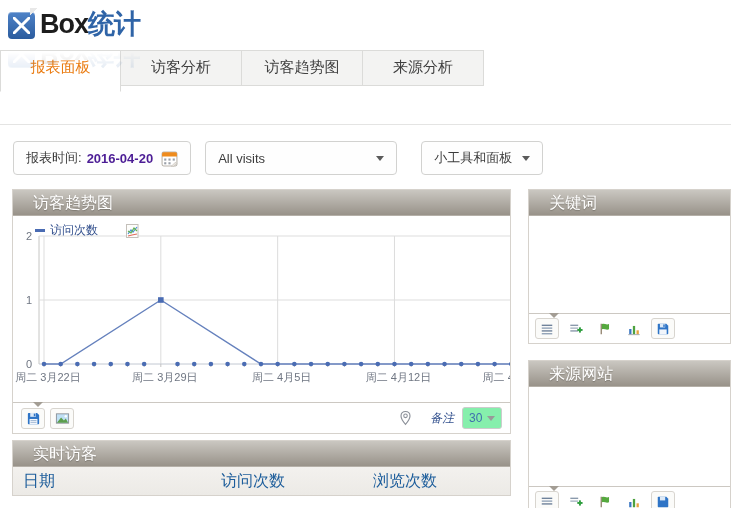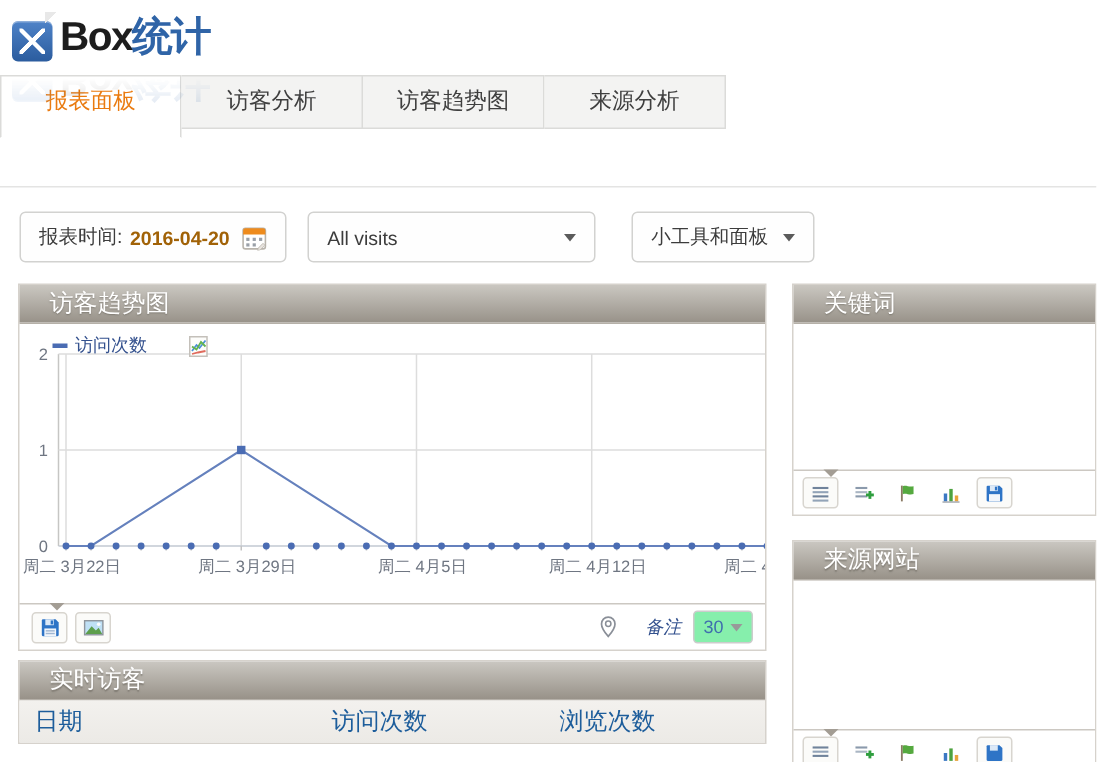--- a/index.html
+++ b/index.html
@@ -1,21 +1,21 @@
 <!DOCTYPE html>
 <html><head>
 <meta charset="utf-8">
 <style>
   * { box-sizing: border-box; margin: 0; padding: 0; }
   html, body { width: 731px; height: 508px; overflow: hidden; background: #fff;
     font-family: "Liberation Sans", "DejaVu Sans", sans-serif; color: #3c3c3c; }
 
   
   .header { padding: 7px 0 0 8px; height: 56px; }
-  .logo { display: flex; align-items: flex-end; position: relative; width: 180px; }
+  .logo { display: flex; align-items: center; position: relative; width: 180px; }
   .logo-mark { width: 27px; height: 27px; border-radius: 4px; margin-top: 3px;
     background: linear-gradient(#4f83c8, #2b5c9e); position: relative;
     box-shadow: inset 0 1px 0 rgba(255,255,255,.35); }
   .logo-mark:after { content: ""; position: absolute; left: 5px; top: 5px; right: 5px; bottom: 5px;
     background:
       linear-gradient(45deg, transparent 43%, #fff 45%, #fff 55%, transparent 57%),
       linear-gradient(-45deg, transparent 43%, #fff 45%, #fff 55%, transparent 57%); }
   .logo-fold { position: absolute; left: 22px; top: 1px; width: 8px; height: 8px;
     background: linear-gradient(135deg, #e8e8e8 50%, transparent 50%); }
   .logo-text { font-size: 27px; font-weight: bold; letter-spacing: -1px; margin-left: 5px; line-height: 34px; }
@@ -31,21 +31,21 @@
     background: #f3f3f2; border: 1px solid #dbdbd9; border-left: none; color: #3f3f3f; cursor: pointer; }
   .tab:first-child { border-left: 1px solid #dbdbd9; }
   .tab.active { background: #fff; color: #ea7b10; border-bottom: 1px solid #fff;
     padding-bottom: 14px; }
 
   
   .page-divider { border-top: 1px solid #e4e4e3; margin-top: 35px; }
   .toolbar { display: flex; align-items: center; margin: 16px 0 0 13px; height: 34px; gap: 14px; }
   .ctl { height: 34px; border: 1px solid #d2d2d0; border-radius: 4px; background: #fefefe;
     display: flex; align-items: center; font-size: 13px; padding: 0 12px; cursor: pointer; }
-  .date-value { color: #a16207; font-weight: bold; margin-left: 5px; }
+  .date-value { color: #4c1d95; font-weight: bold; margin-left: 5px; }
   .cal-icon { margin-left: 8px; }
   .segment { width: 192px; justify-content: space-between; }
   .widgets { margin-left: 10px; }
   .caret { width: 0; height: 0; border-left: 4px solid transparent; border-right: 4px solid transparent;
     border-top: 5px solid #5b5b5b; display: inline-block; margin-left: 10px; }
 
   
   .content { display: flex; gap: 17px; padding-left: 12px; margin-top: 14px; }
   .col-left { width: 529px; }
   .col-right { width: 215px; }

